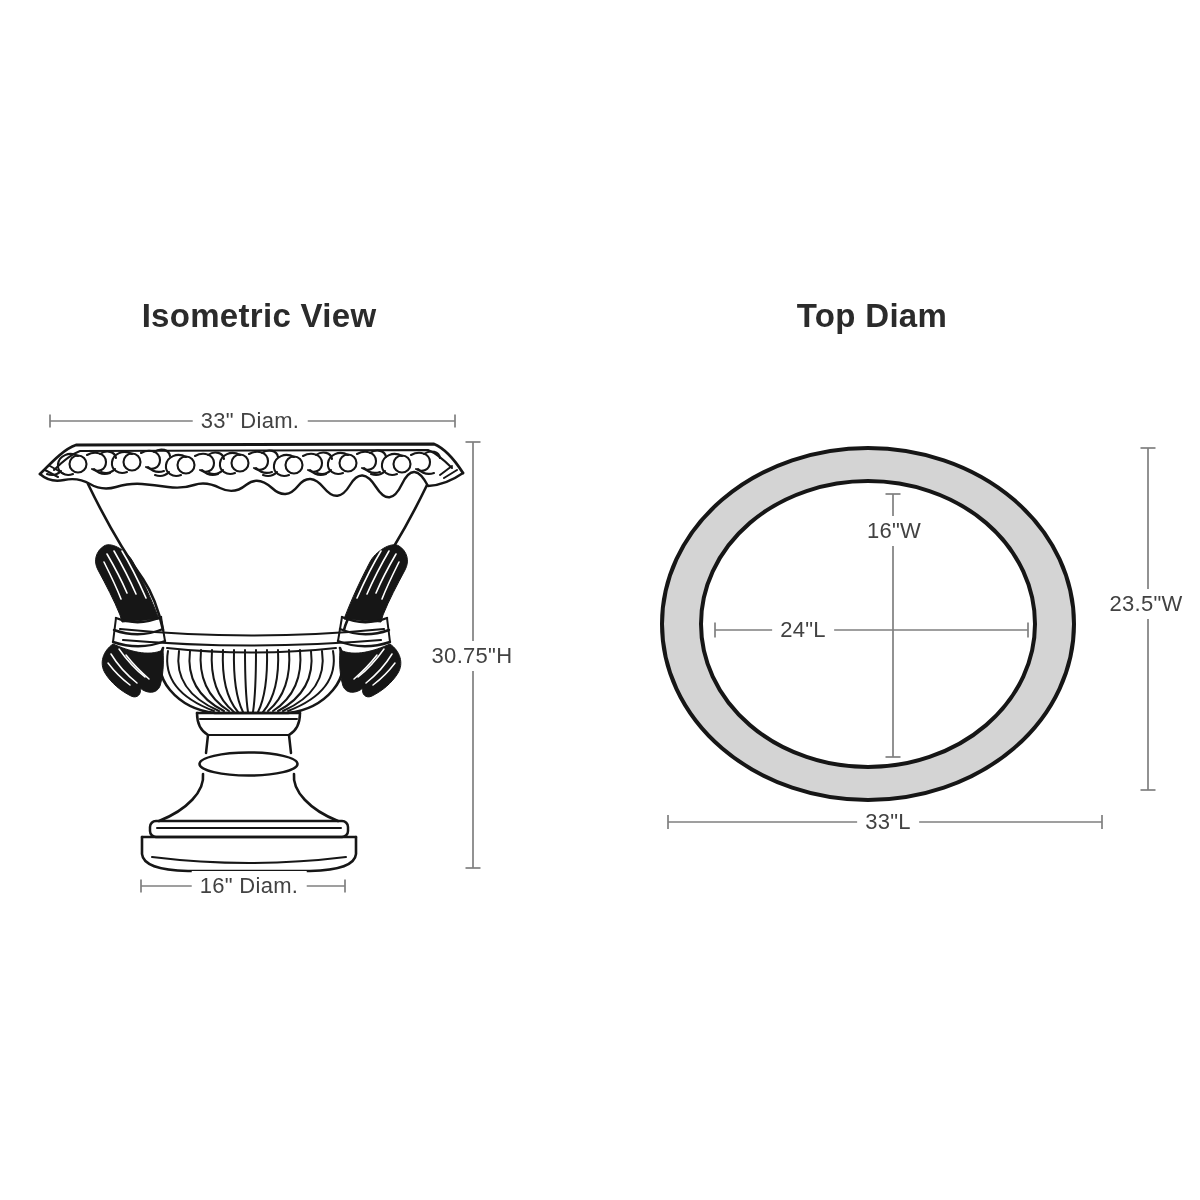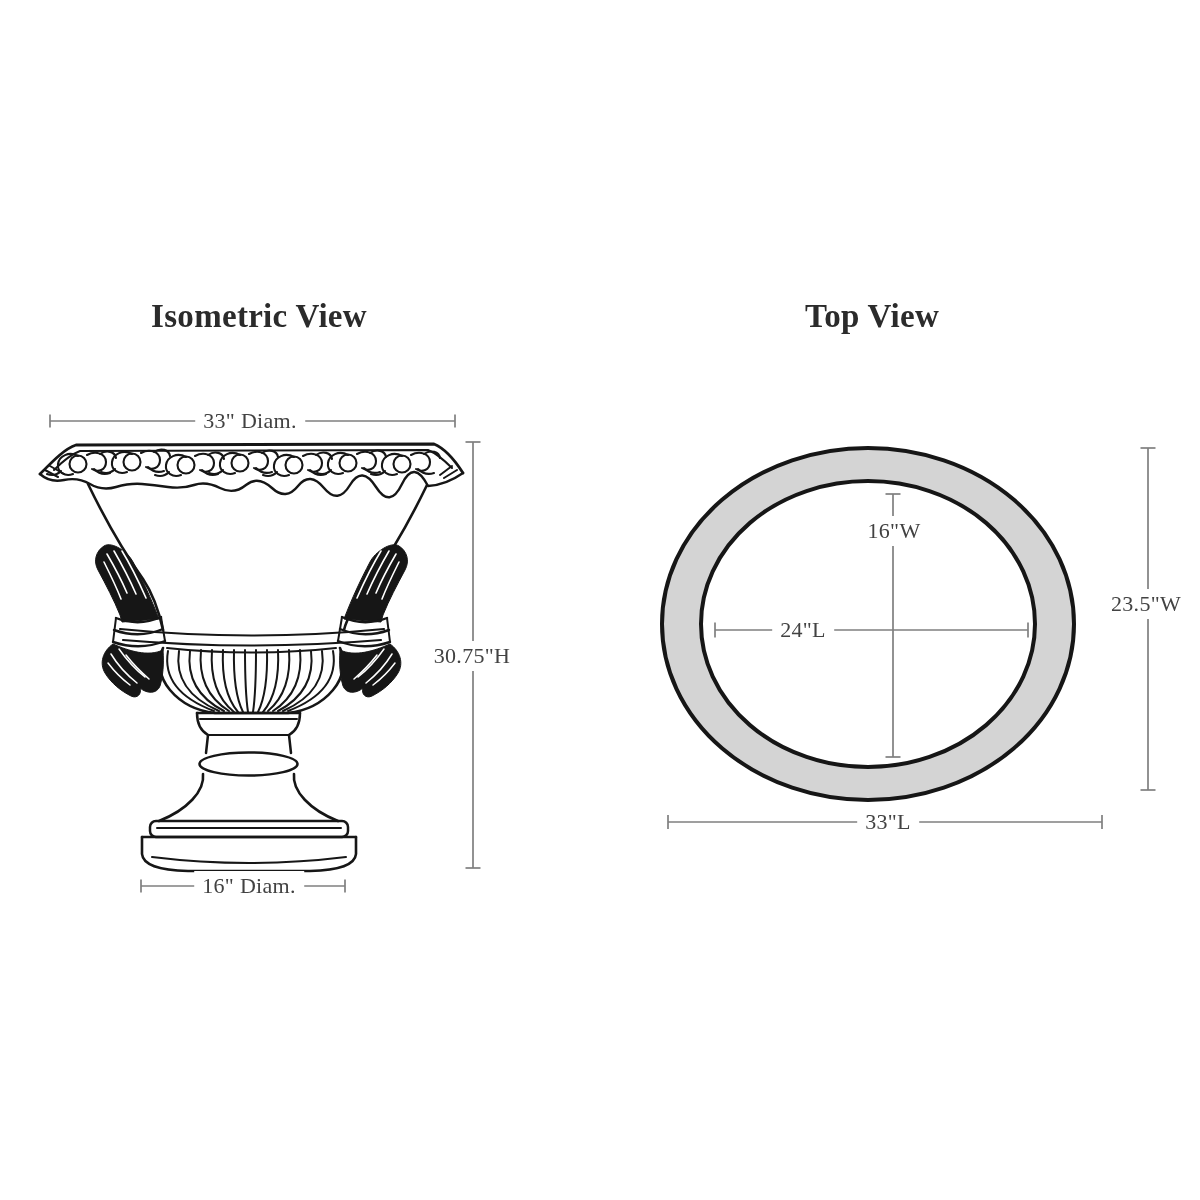--- a/index.html
+++ b/index.html
@@ -1,19 +1,19 @@
 <!DOCTYPE html>
 <html style="--background: #ffffff; --line_art: #161616; --dim_line: #7f7f7f; --dim_text: #424242; --title_text: #2b2b2b; --ring_fill: #d4d4d4;"><head>
 <meta charset="utf-8">
 <style>
   html,body{margin:0;padding:0}
   .canvas{
     position:relative;width:1200px;height:1200px;
     background:var(--background,#ffffff);
-    font-family:Liberation Serif, serif;
+    font-family:Liberation Sans, sans-serif;
     overflow:hidden;
   }
   svg.art{position:absolute;left:0;top:0}
   .k{stroke:var(--line_art,#161616);fill:none;stroke-linecap:round;stroke-linejoin:round}
   .kf{fill:var(--line_art,#161616);stroke:var(--line_art,#161616);stroke-width:1;stroke-linejoin:round}
   .wf{stroke:#ffffff;fill:none;stroke-linecap:round}
   .dim{stroke:var(--dim_line,#7f7f7f);fill:none;stroke-width:1.7}
   .ring-outer{fill:var(--ring_fill,#d4d4d4);stroke:var(--line_art,#161616);stroke-width:4}
   .ring-inner{fill:var(--background,#ffffff);stroke:var(--line_art,#161616);stroke-width:4}
   .title{
@@ -175,21 +175,21 @@
         <path class="k" stroke-width="2" d="M157,828 L341,828"></path>
         <path class="k" stroke-width="2.5" d="M142,837 L356,837"></path>
         <path class="k" stroke-width="2.6" d="M142,837 L142,854 C143,865 158,870 188,871 L310,871 C340,870 355,865 356,854 L356,837"></path>
         <path class="k" stroke-width="2" d="M152,857 Q249,869 346,857"></path>
       </g>
     </g>
   </svg>
 
   <div class="title" style="left:259px;top:316px">Isometric View</div>
 
-  <div class="title" style="left:872px;top:316px">Top View</div>
+  <div class="title" style="left:872px;top:316px">Top Diam</div>
 
   <div class="dim-label" style="left:250px;top:421px">33" Diam.</div>
 
   <div class="dim-label" style="left:472px;top:656px">30.75"H</div>
 
   <div class="dim-label" style="left:249px;top:886px">16" Diam.</div>
 
   <div class="dim-label" style="left:894px;top:531px">16"W</div>
 
   <div class="dim-label" style="left:803px;top:630px">24"L</div>

